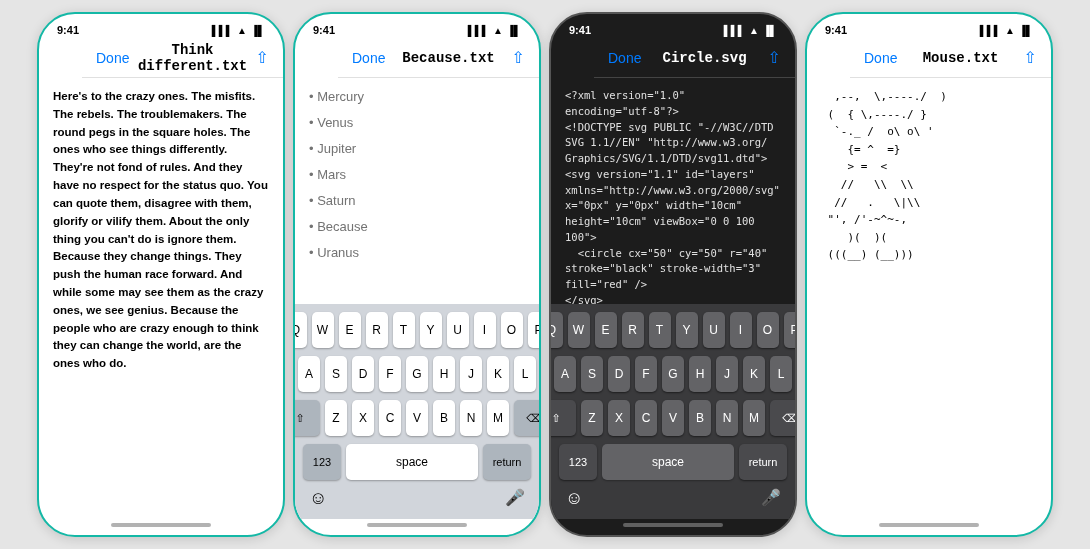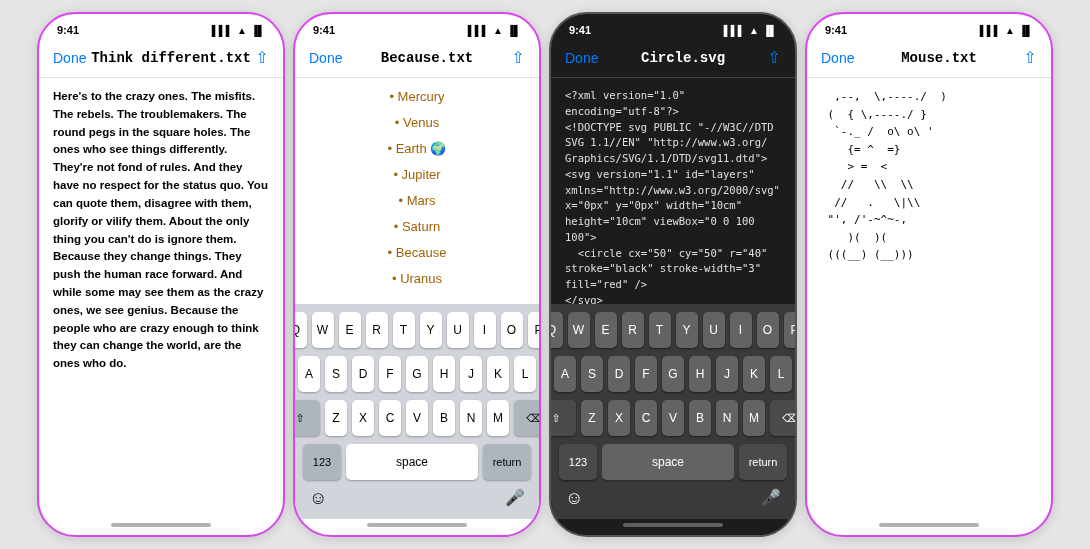--- a/index.html
+++ b/index.html
@@ -17,21 +17,21 @@
       display: flex;
       gap: 8px;
       align-items: center;
       padding: 10px;
     }
     .phone {
       width: 248px;
       height: 525px;
       background: #fff;
       border-radius: 38px;
-      border: 2px solid #d946ef;
+      border: 2px solid #14b8a6;
       overflow: hidden;
       display: flex;
       flex-direction: column;
       position: relative;
       box-shadow: 0 2px 12px rgba(0,0,0,0.15);
     }
     .phone-dark {
       background: #1c1c1c;
       border-color: #555;
     }
@@ -58,20 +58,21 @@
       font-size: 10px;
     }
     
     .nav-bar {
       display: flex;
       align-items: center;
       justify-content: space-between;
       padding: 2px 14px 6px 14px;
       border-bottom: 1px solid #e0e0e0;
       height: 36px;
+      margin-left: 43px;
     }
     .nav-bar-dark {
       border-bottom-color: #444;
     }
     .nav-done {
       color: #007AFF;
       font-size: 14px;
       font-weight: 400;
     }
     .nav-title {
@@ -115,23 +116,22 @@
       padding: 10px 14px;
       flex: 1;
       overflow: hidden;
     }
     
     .planet-list {
       list-style: none;
       padding: 6px 14px;
       font-size: 13px;
       line-height: 2;
-      color: #a16207;
+      color: #737373;
       flex: 1;
-      text-align: center;
     }
     .planet-list li::before {
       content: '• ';
     }
     
     .keyboard {
       background: #d1d5db;
       padding: 8px 4px 4px 4px;
     }
     .keyboard-dark {
@@ -247,21 +247,20 @@
       </div>
     </div>
     <div class="nav-bar">
       <span class="nav-done">Done</span>
       <span class="nav-title">Because.txt</span>
       <span class="nav-share">⇧</span>
     </div>
     <ul class="planet-list">
       <li>Mercury</li>
       <li>Venus</li>
-      <li>Earth 🌍</li>
       <li>Jupiter</li>
       <li>Mars</li>
       <li>Saturn</li>
       <li>Because</li>
       <li>Uranus</li>
     </ul>
 
     <div class="keyboard">
       <div class="kb-row">
         <div class="kb-key">Q</div>

